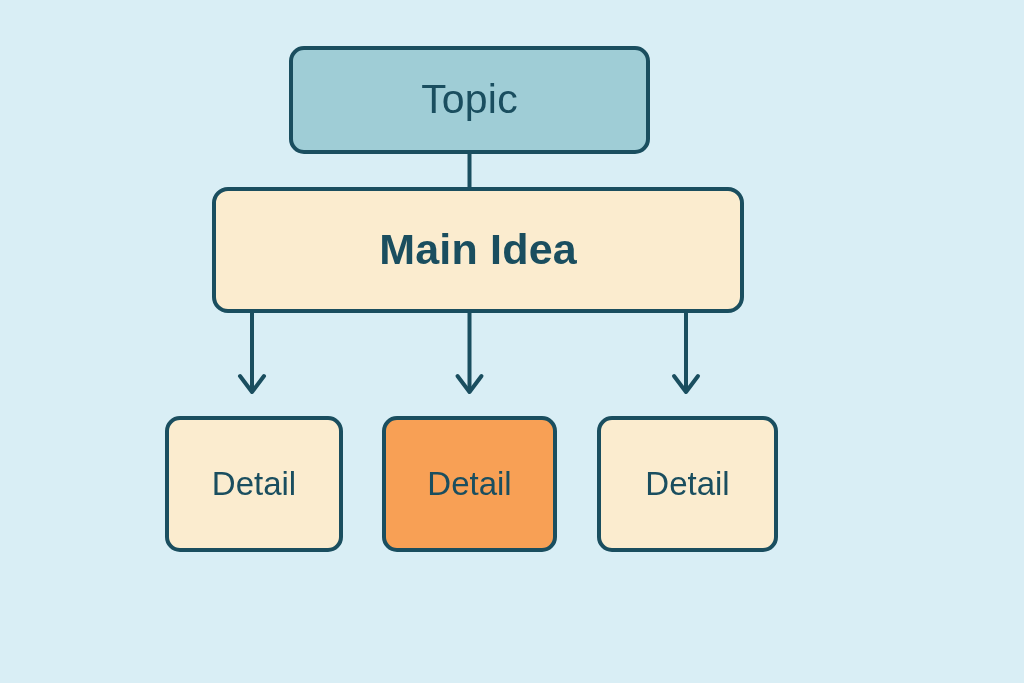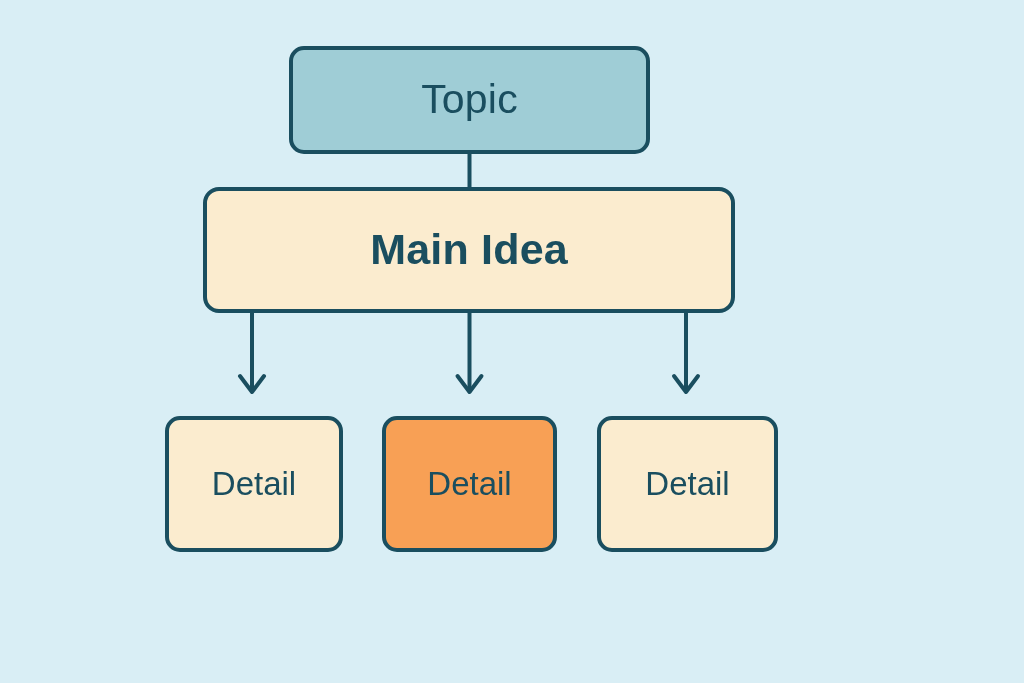--- a/index.html
+++ b/index.html
@@ -46,21 +46,21 @@
     width: 361px;
     height: 108px;
     background: #9fcdd6;
     border-width: 4px;
     border-radius: 15px;
     font-size: 41px;
     font-weight: 400;
     letter-spacing: 0.2px;
   }
   .node-main {
-    left: 203px;
+    left: 212px;
     top: 187px;
     width: 532px;
     height: 126px;
     background: #fbeccf;
     border-width: 4px;
     border-radius: 16px;
     font-size: 43px;
     font-weight: 700;
     letter-spacing: 0.2px;
   }

